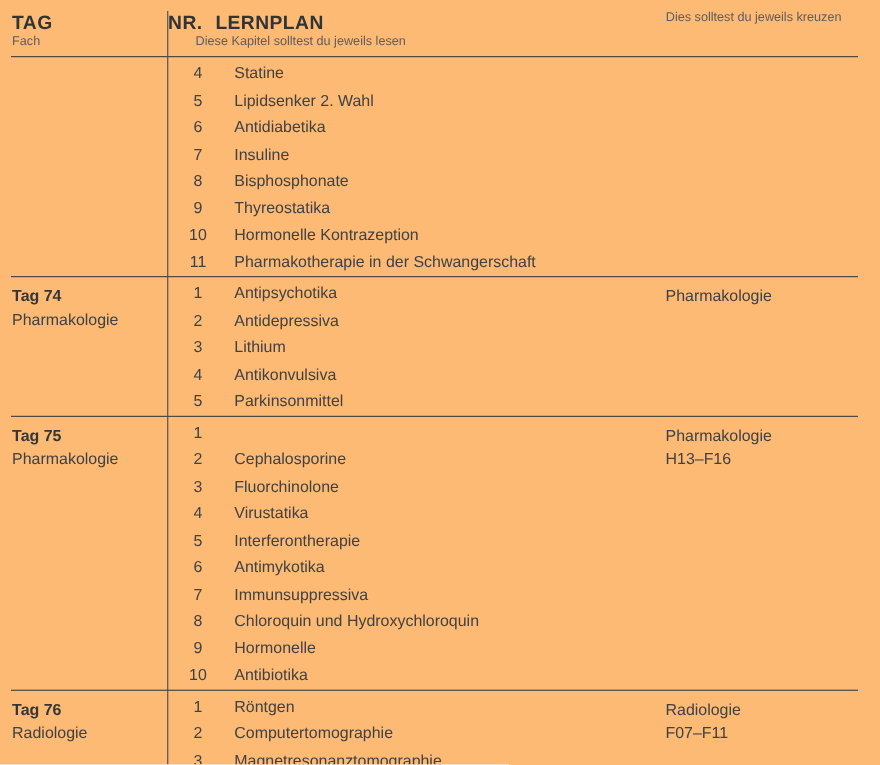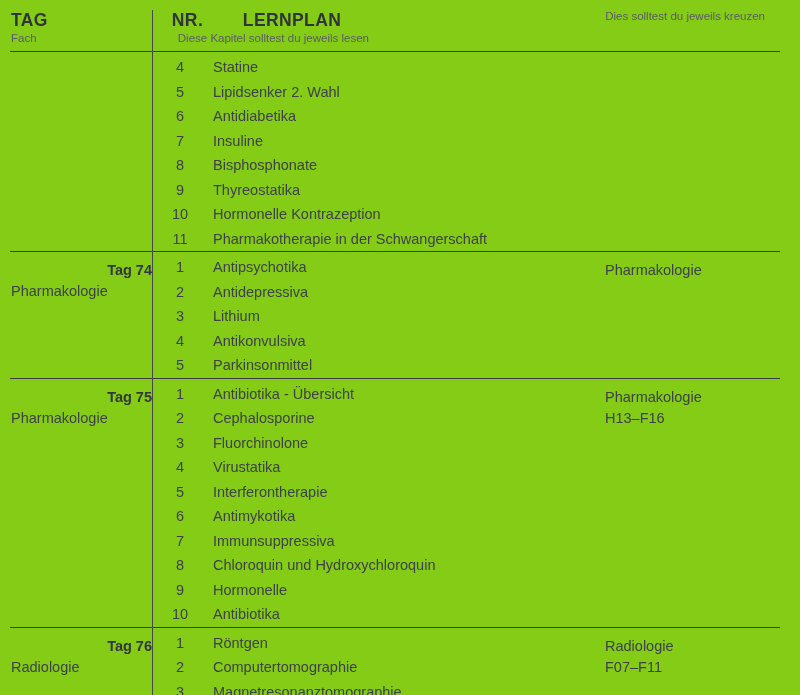--- a/index.html
+++ b/index.html
@@ -5,21 +5,21 @@
   :root{
     --text:#3e4145;
     --heading:#303437;
     --muted:#5a5d61;
     --line:#3b3e41;
   }
   html,body{margin:0;padding:0;background:#fff;}
   .page{
     position:relative;
     width:800px;height:695px;
-    background:#84cc16;
+    background:#fdba74;
     overflow:hidden;
     font-family:"Liberation Sans","DejaVu Sans",sans-serif;
     color:var(--text);
   }
   .table{margin-left:10px;width:770px;}
   .vline{
     position:absolute;left:152px;top:10px;bottom:0;
     width:1.2px;background:#46494c;
   }
   
@@ -27,31 +27,31 @@
     display:flex;box-sizing:border-box;height:52px;
     padding-top:9px;border-bottom:1.5px solid var(--line);
   }
   .hcol-tag{width:142px;padding-left:1px;}
   .hcol-main{width:453px;}
   .hcol-kreuz{width:175px;}
   .h1{
     font-size:17.5px;font-weight:600;letter-spacing:.4px;
     color:var(--heading);line-height:22px;white-space:nowrap;
   }
-  .h1row{display:flex;margin-left:19px;gap:28px;}
+  .h1row{display:flex;margin-left:0;}
   .h1row .nrcell{width:43px;}
   .subtle{
     font-size:11.5px;color:var(--muted);line-height:15px;white-space:nowrap;
   }
   .sub-main{margin-left:25px;}
   
   .section{display:flex;padding-top:3px;}
   #sections .section + .section{border-top:1.5px solid var(--line);}
   .sec-left{width:142px;padding-left:1px;padding-top:5px;box-sizing:border-box;}
-  .day{font-size:14.5px;font-weight:600;color:#33363a;line-height:21px;white-space:nowrap;text-align:right;}
+  .day{font-size:14.5px;font-weight:600;color:#33363a;line-height:21px;white-space:nowrap;}
   .subject{font-size:14.5px;line-height:21px;white-space:nowrap;}
   .sec-mid{width:453px;}
   .chapter-row{height:24.5px;display:flex;align-items:center;}
   .chapter-nr{width:30px;margin-left:13px;text-align:center;font-size:14.5px;flex:none;}
   .chapter-title{margin-left:18px;font-size:14.5px;white-space:nowrap;}
   .sec-right{width:175px;padding-top:5px;box-sizing:border-box;}
   .kz{font-size:14.5px;line-height:21px;white-space:nowrap;}
 </style>
 </head>
 <body>
@@ -168,21 +168,20 @@
   </div>
 
   <div class="section">
     <div class="sec-left">
       <div class="day">Tag 75</div>
       <div class="subject">Pharmakologie</div>
     </div>
     <div class="sec-mid">
   <div class="chapter-row">
     <span class="chapter-nr">1</span>
-    <span class="chapter-title">Antibiotika - Übersicht</span>
   </div>
 
   <div class="chapter-row">
     <span class="chapter-nr">2</span>
     <span class="chapter-title">Cephalosporine</span>
   </div>
 
   <div class="chapter-row">
     <span class="chapter-nr">3</span>
     <span class="chapter-title">Fluorchinolone</span>

